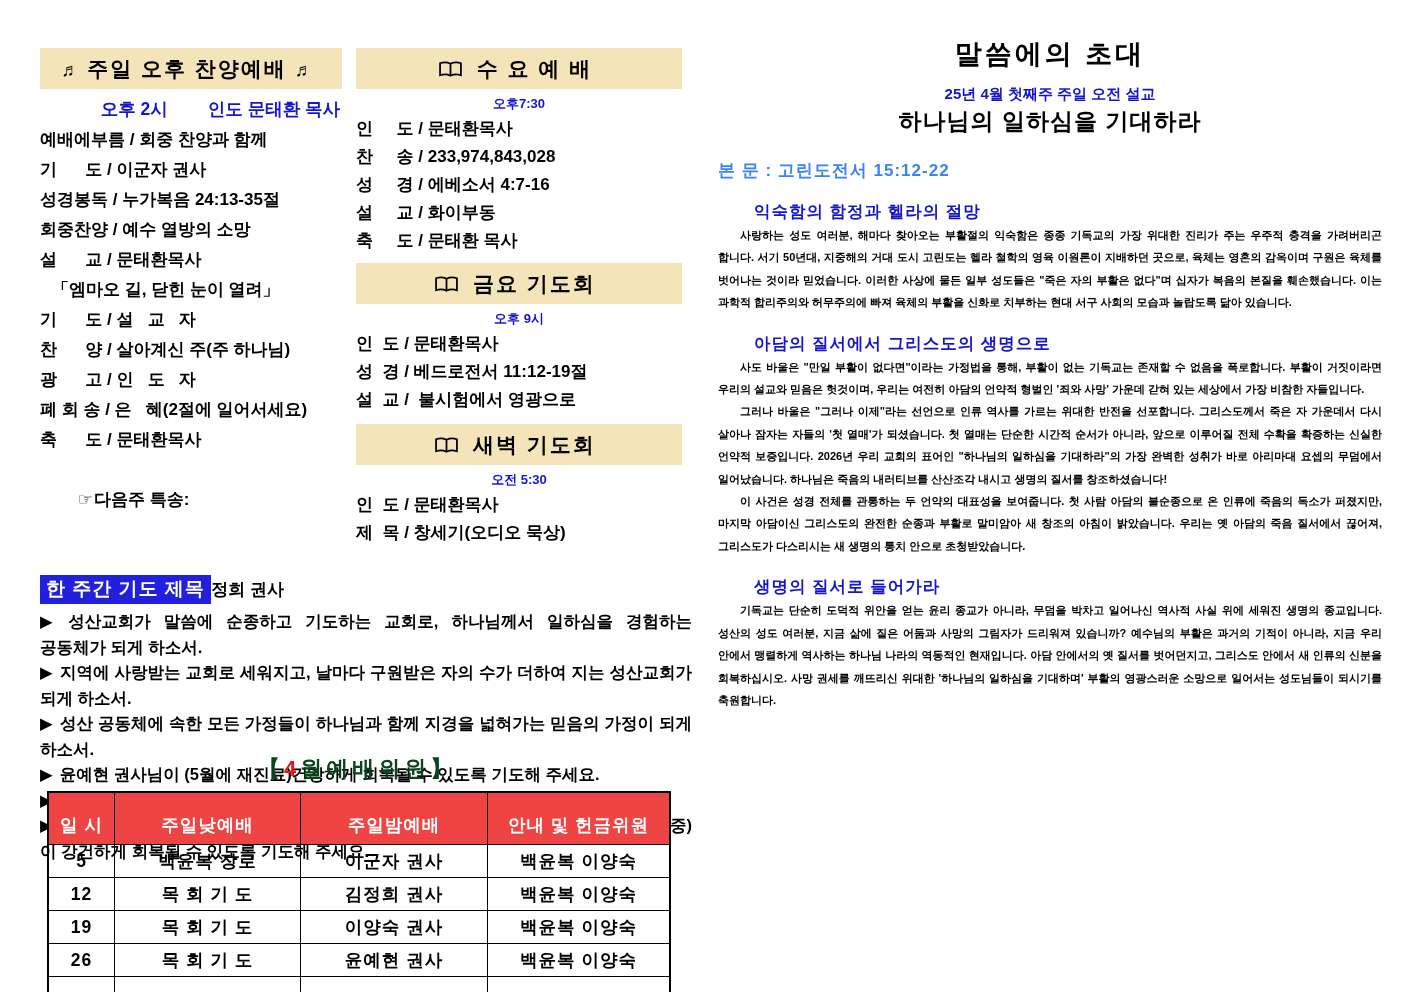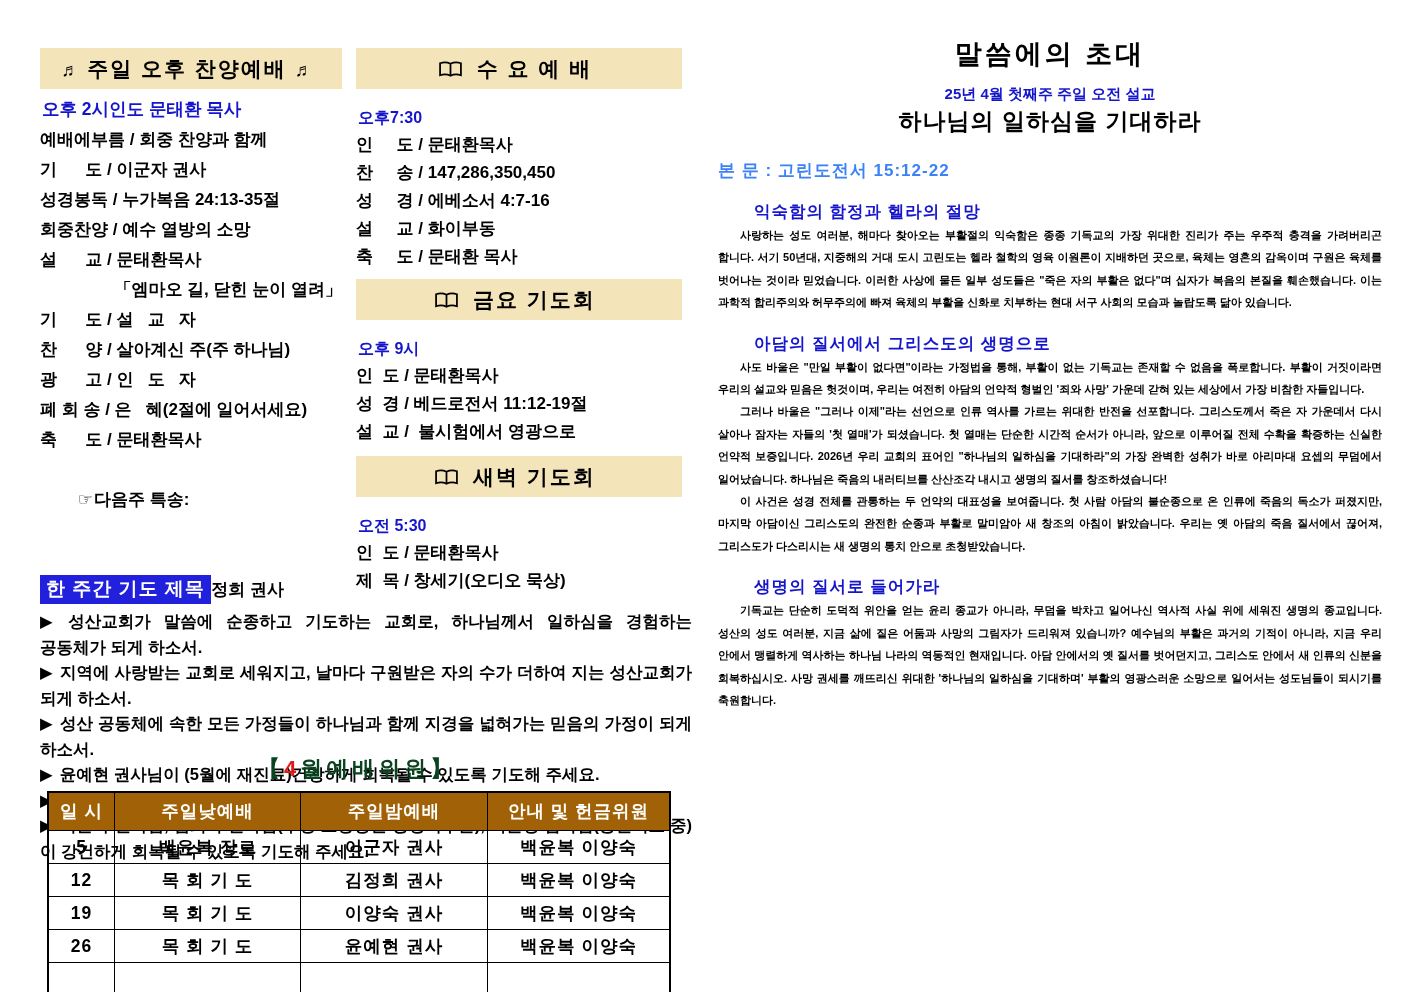--- a/index.html
+++ b/index.html
@@ -14,47 +14,47 @@
   .cols{position:absolute;left:40px;top:48px;width:642px;display:flex;gap:14px;}
   .col1{width:302px;}
   .col2{width:326px;}
 
   .band{
     background:#f3e4ba;text-align:center;font-size:21px;
     padding:7px 8px 6px 0;letter-spacing:2px;white-space:nowrap;
   }
   .band .note{font-size:18px;letter-spacing:0;}
   .book-icon{display:inline-block;vertical-align:-2px;margin-right:6px;}
-  .time-row{display:flex;justify-content:flex-start;font-size:17.5px;margin:8px 2px 4px 2px;color:#1515cc;}
-  .time-solo{font-size:16px;margin:19px 2px 2px 2px;color:#1515cc;}
+  .time-row{display:flex;justify-content:flex-end;font-size:17.5px;margin:8px 2px 4px 2px;color:#1515cc;gap:40px;}
+  .time-solo{font-size:13px;margin:6px 2px 2px 2px;color:#1515cc;text-align:center;}
 
   .svc-line{font-size:17px;line-height:30px;white-space:pre;}
   .col2 .svc-line{line-height:28px;}
-  .quote-line{padding-left:12px;text-align:right;}
+  .quote-line{padding-left:12px;}
   .note-line{font-size:17px;line-height:30px;white-space:pre;}
   .pointer{font-weight:normal;margin-right:1px;}
 
   
   .prayer{position:absolute;left:40px;top:543px;width:652px;}
   .prayer-hdr{
     display:inline-block;background:#2020dd;color:#ffffff;
     font-size:19px;padding:1px 6px 2px 6px;letter-spacing:1px;margin-top:32px;
   }
   .prayer-list{margin-top:5px;}
   .prayer-item{font-size:16.5px;line-height:25.5px;word-break:keep-all;text-align:justify;}
   .blt{margin-right:7px;}
 
   
   .committee{position:absolute;left:47px;top:754px;width:620px;}
   .cm-title{text-align:center;font-size:22px;color:#0a431f;letter-spacing:4px;margin-bottom:7px;}
   .cm-title .month{color:#e01818;}
   table.cm{border-collapse:collapse;width:617px;border:2px solid #000;table-layout:fixed;}
   table.cm th{
-    background:#a16207;color:#ffffff;font-size:17.5px;
-    border:1px solid #000;padding:6px 0 7px 0;letter-spacing:1px;
+    background:#ef4444;color:#ffffff;font-size:17.5px;
+    border:1px solid #000;padding:20px 0 7px 0;letter-spacing:1px;
   }
   table.cm td{
     font-size:17.5px;text-align:center;border:1px solid #000;
     padding:4px 0;height:23px;letter-spacing:1px;
   }
   .w1{width:65px;} .w2{width:185px;} .w3{width:186px;} .w4{width:181px;}
 
   
   .sermon{position:absolute;left:718px;top:36px;width:664px;}
   .sm-title{text-align:center;font-size:27px;letter-spacing:3px;}
@@ -106,21 +106,21 @@
 
     <div class="col2">
       <div class="band">
         <span class="book-icon"><svg width="25" height="17" viewBox="0 0 24 16">
               <path d="M12 2.5 C9 1 5 1 2 2 L2 13.5 C5 12.5 9 12.5 12 14 C15 12.5 19 12.5 22 13.5 L22 2 C19 1 15 1 12 2.5 Z M12 2.5 L12 14" fill="none" stroke="#000" stroke-width="1.7"></path>
             </svg></span>
         <span>수 요 예 배</span>
       </div>
       <div class="time-solo">오후7:30</div>
       <div class="svc-line">인     도 / 문태환목사</div>
-      <div class="svc-line">찬     송 / 147,286,350,450</div>
+      <div class="svc-line">찬     송 / 233,974,843,028</div>
       <div class="svc-line">성     경 / 에베소서 4:7-16</div>
       <div class="svc-line">설     교 / 화이부동</div>
       <div class="svc-line">축     도 / 문태환 목사</div>
 
       <div class="band" style="margin-top:8px;">
         <span class="book-icon"><svg width="25" height="17" viewBox="0 0 24 16">
               <path d="M12 2.5 C9 1 5 1 2 2 L2 13.5 C5 12.5 9 12.5 12 14 C15 12.5 19 12.5 22 13.5 L22 2 C19 1 15 1 12 2.5 Z M12 2.5 L12 14" fill="none" stroke="#000" stroke-width="1.7"></path>
             </svg></span>
         <span>금요 기도회</span>
       </div>

